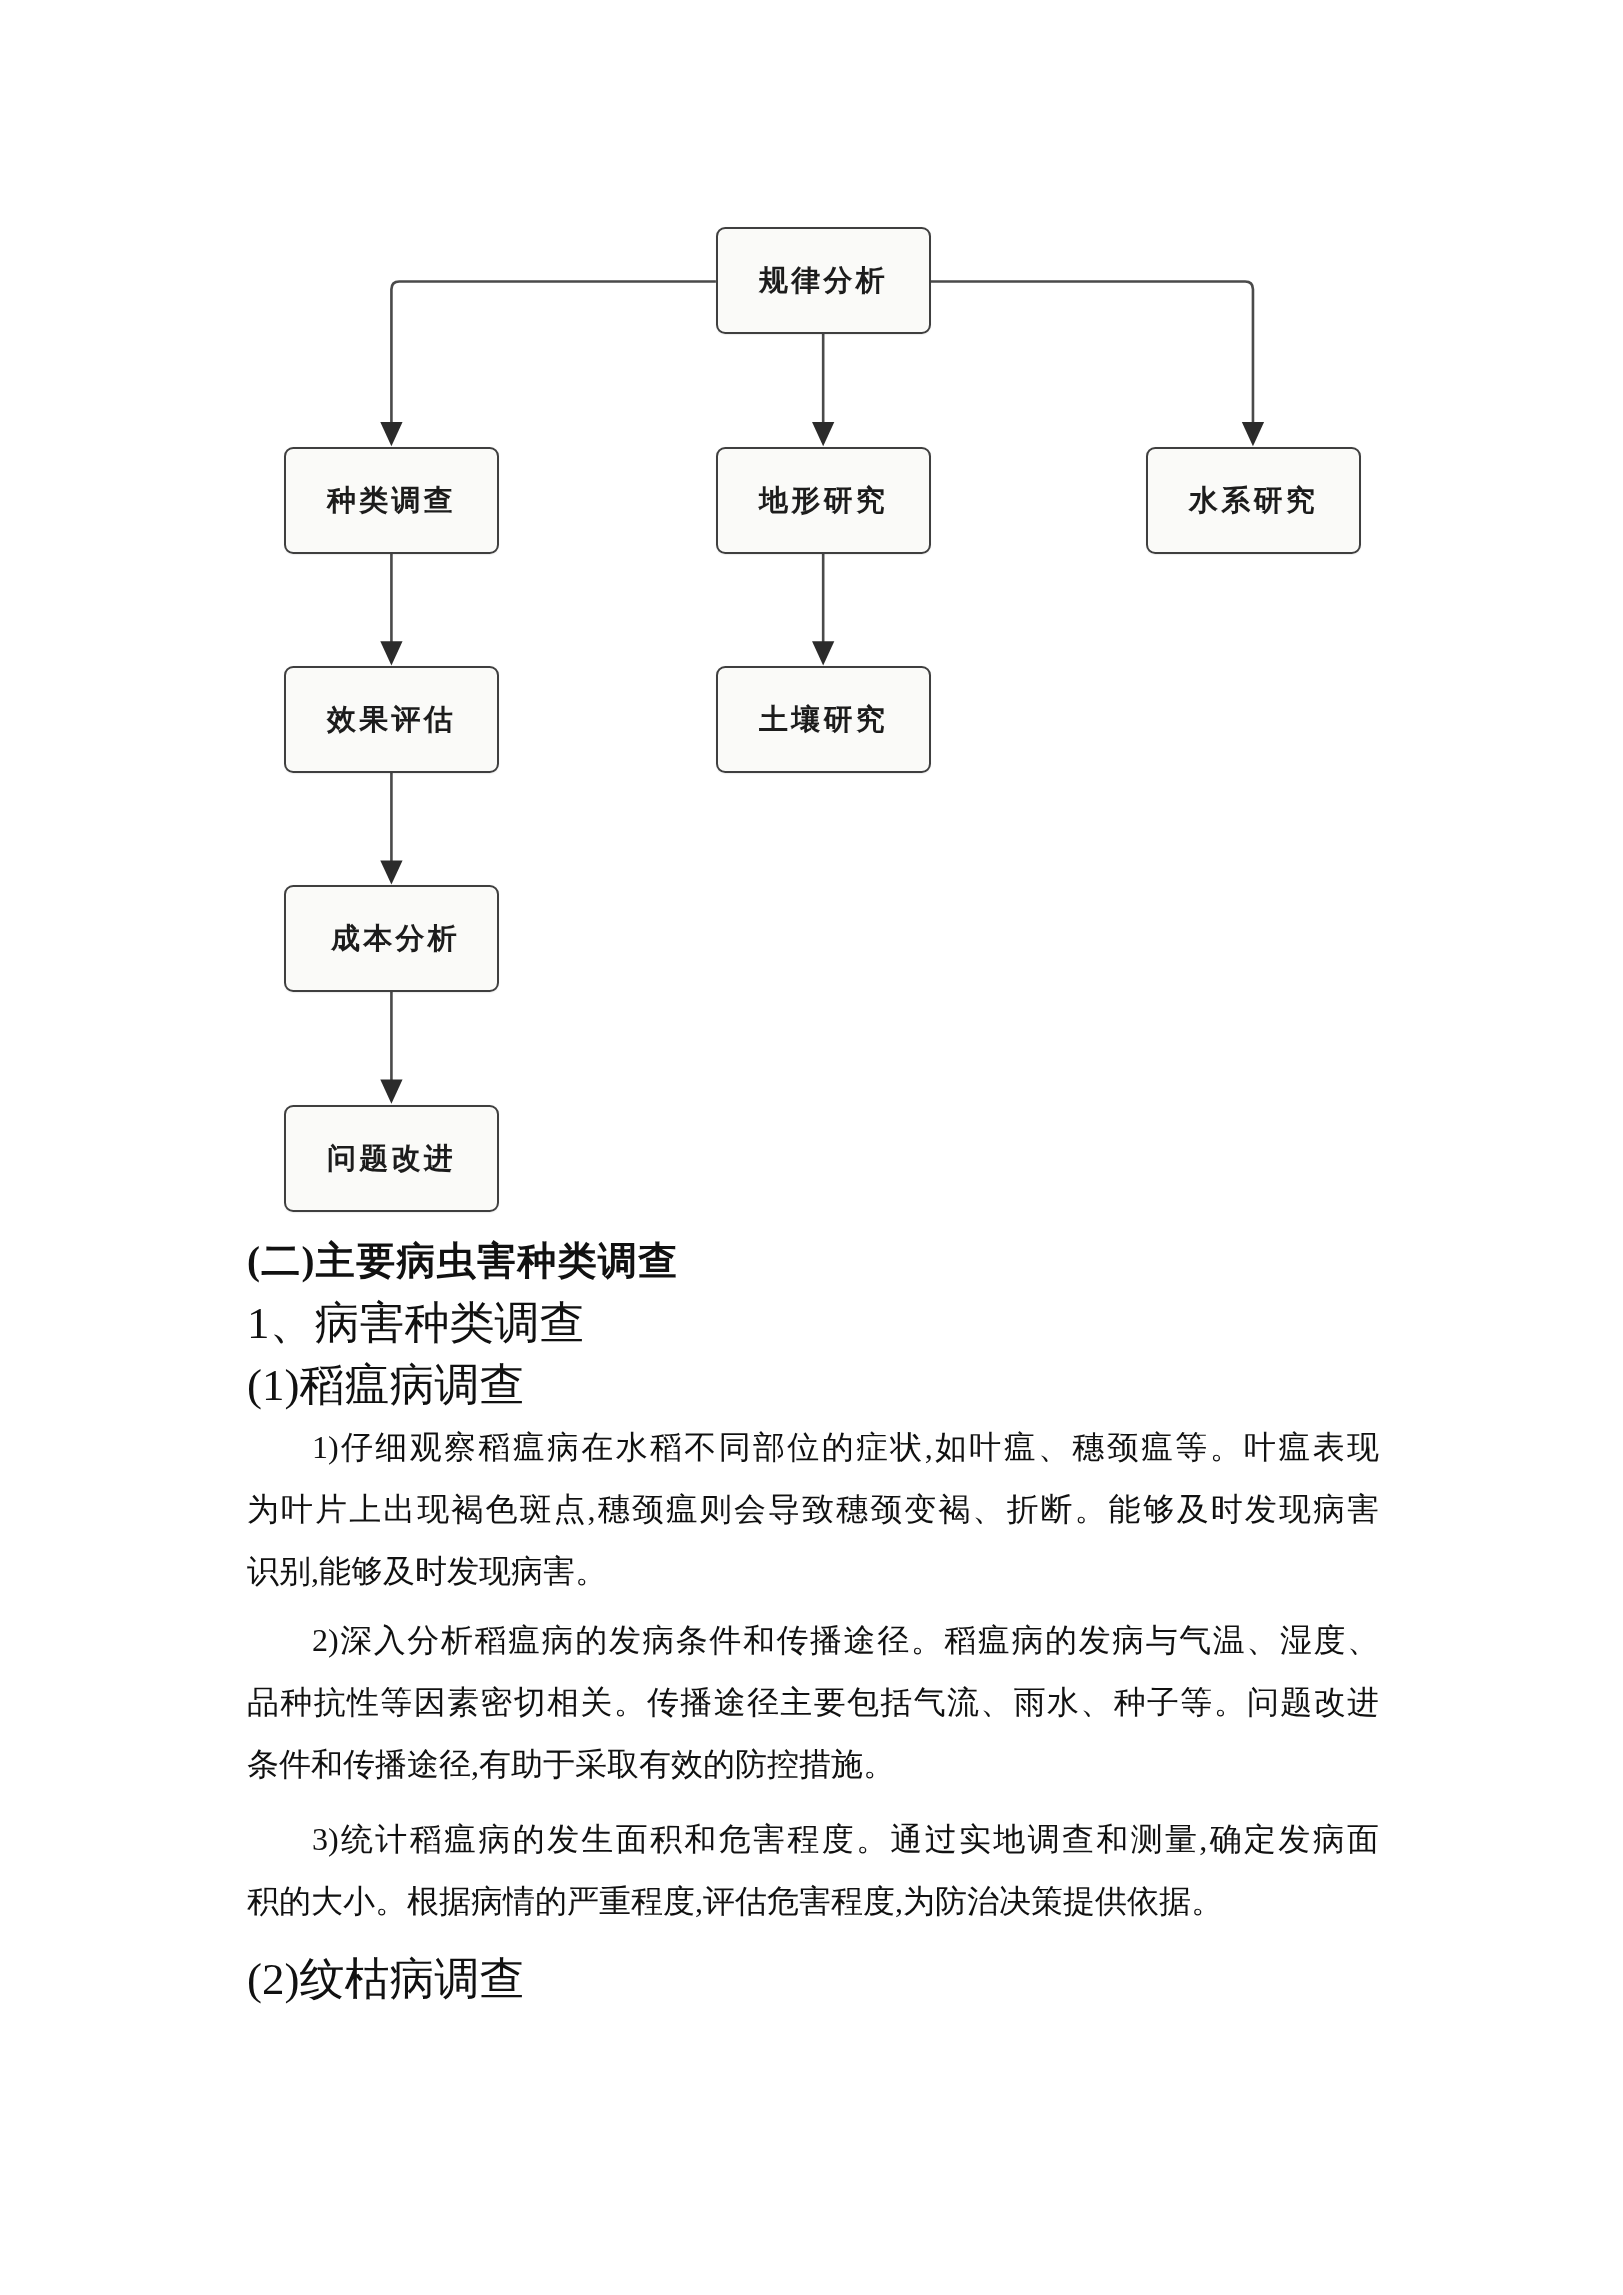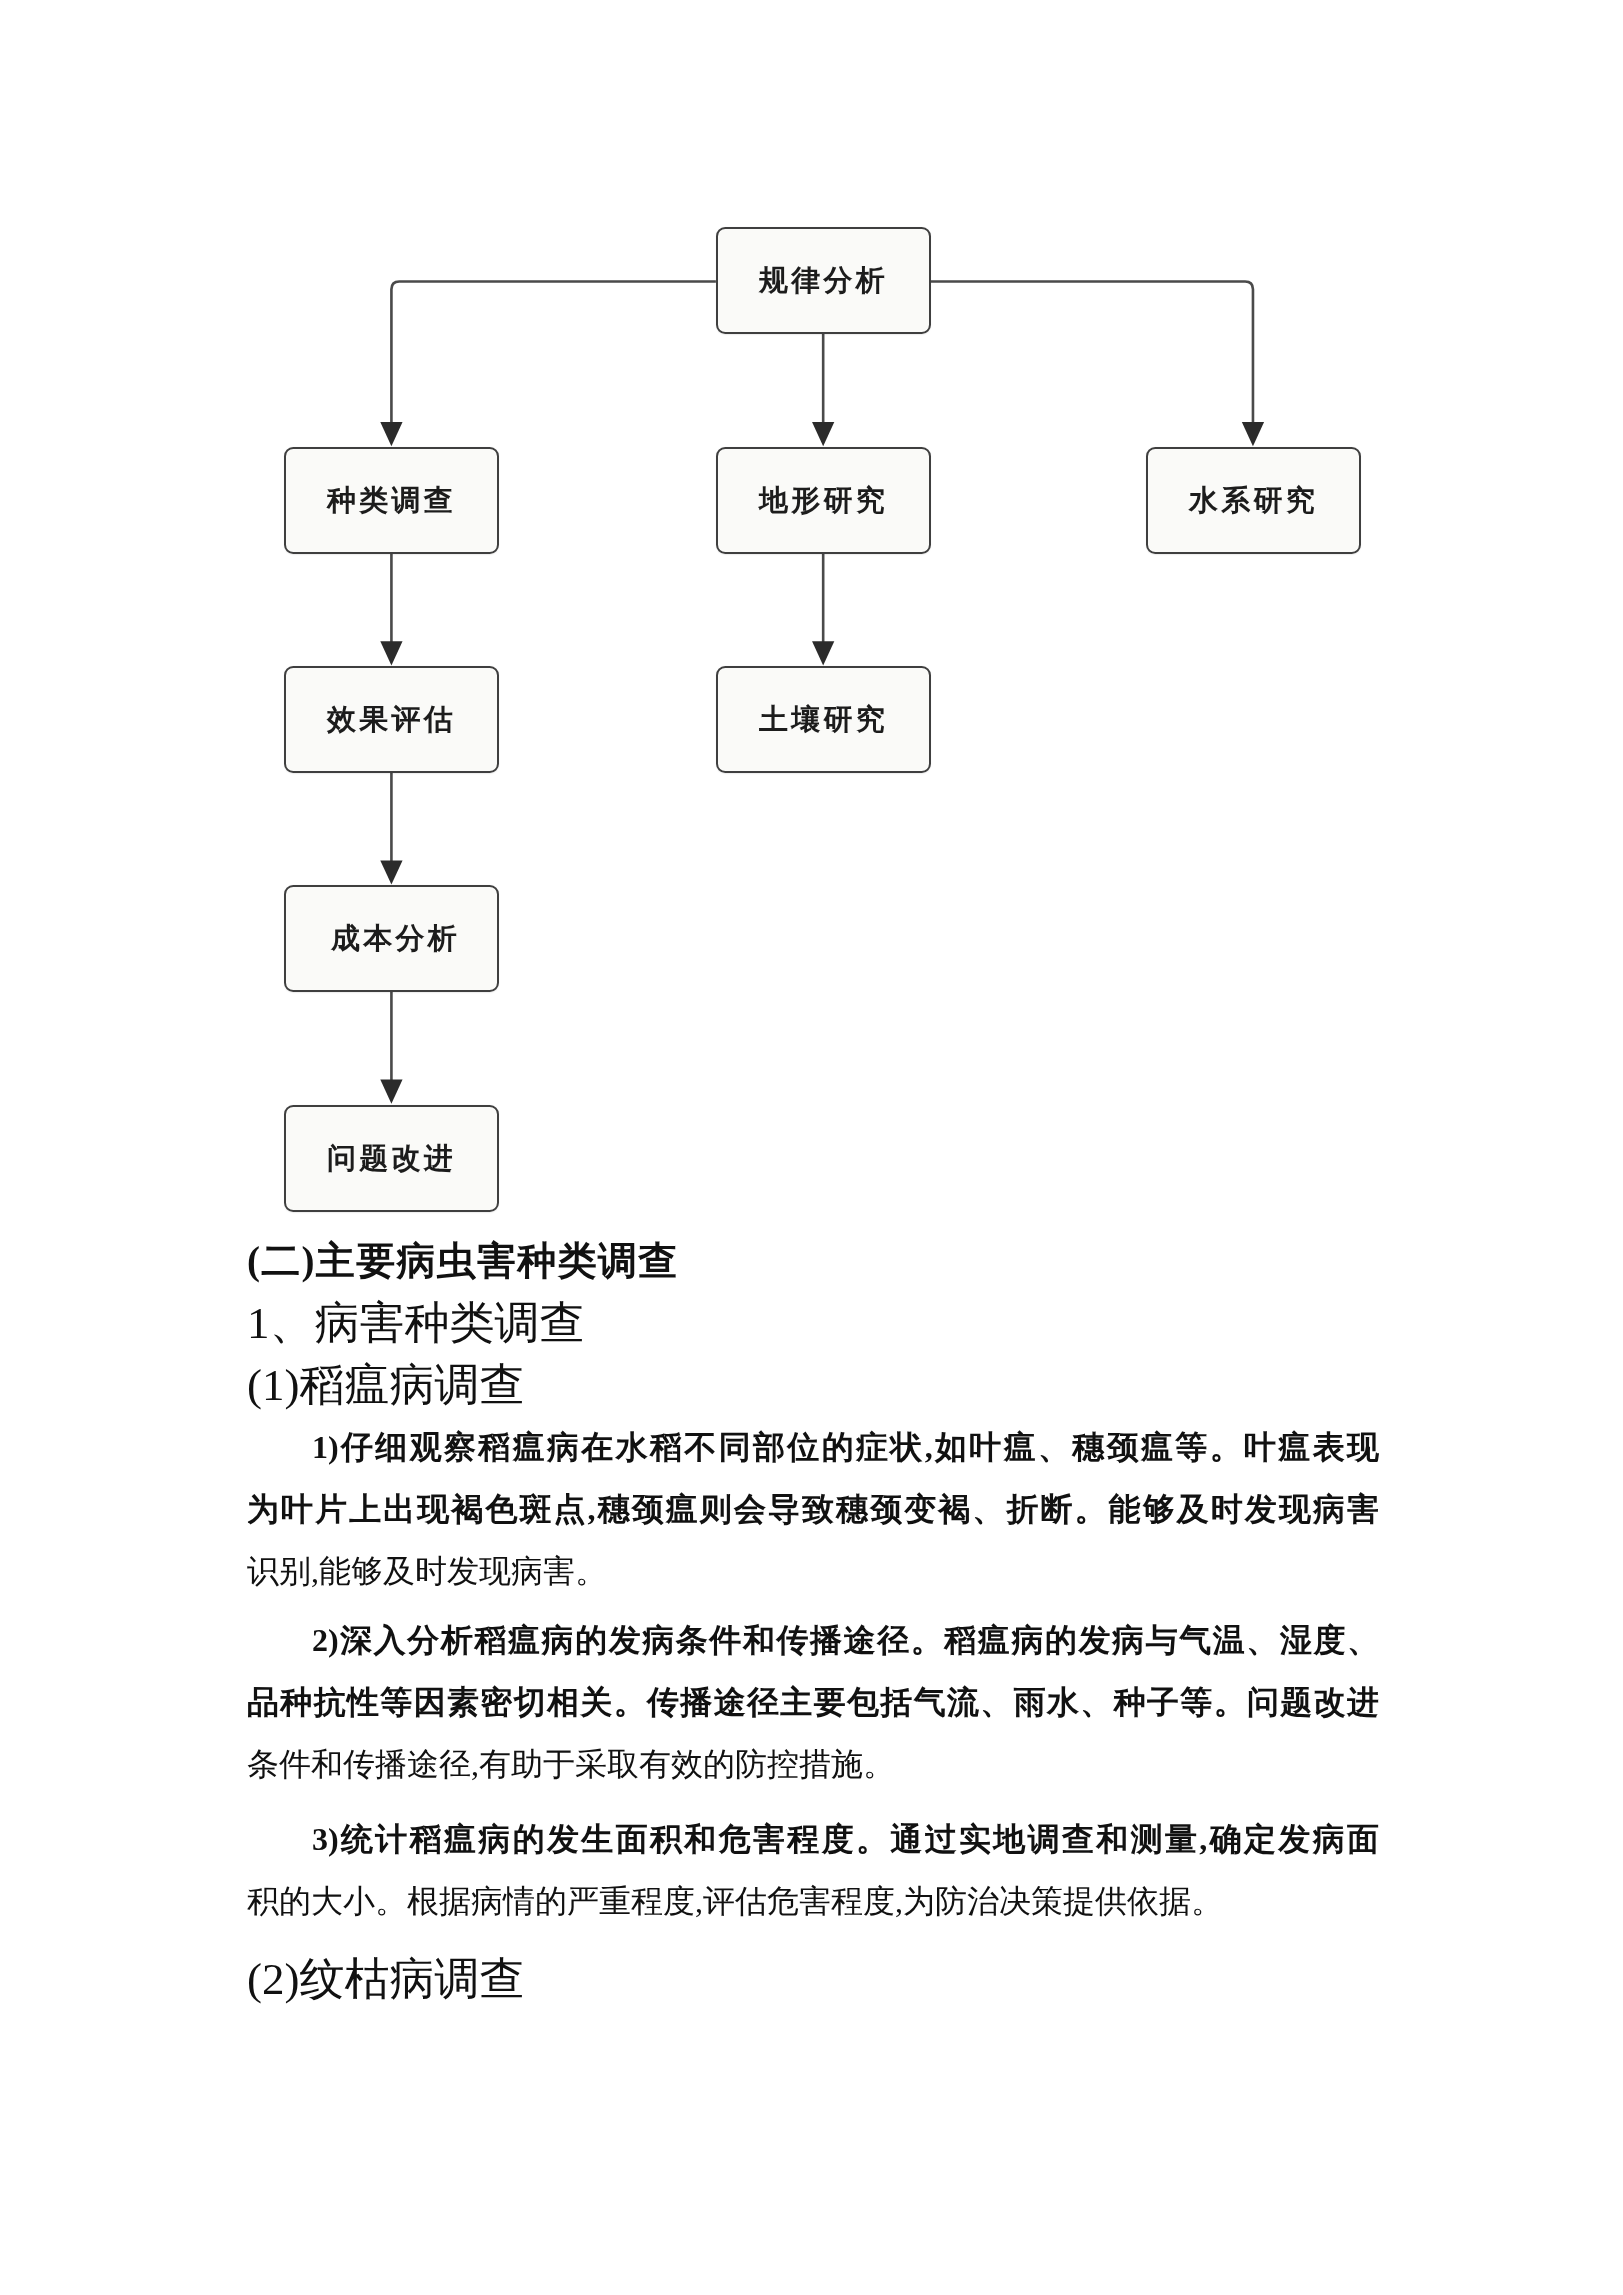--- a/index.html
+++ b/index.html
@@ -65,21 +65,20 @@
   .line {
     height: 62px;
     line-height: 62px;
     font-size: 32px;
     white-space: nowrap;
   }
   .fill {
     white-space: normal;
     text-align: justify;
     text-align-last: justify;
-    font-weight: bold;
   }
   .heading {
     font-size: 39px;
     font-weight: bold;
     letter-spacing: 1.3px;
   }
   .subhead {
     font-size: 45px;
   }
   .indent { padding-left: 65px; }

